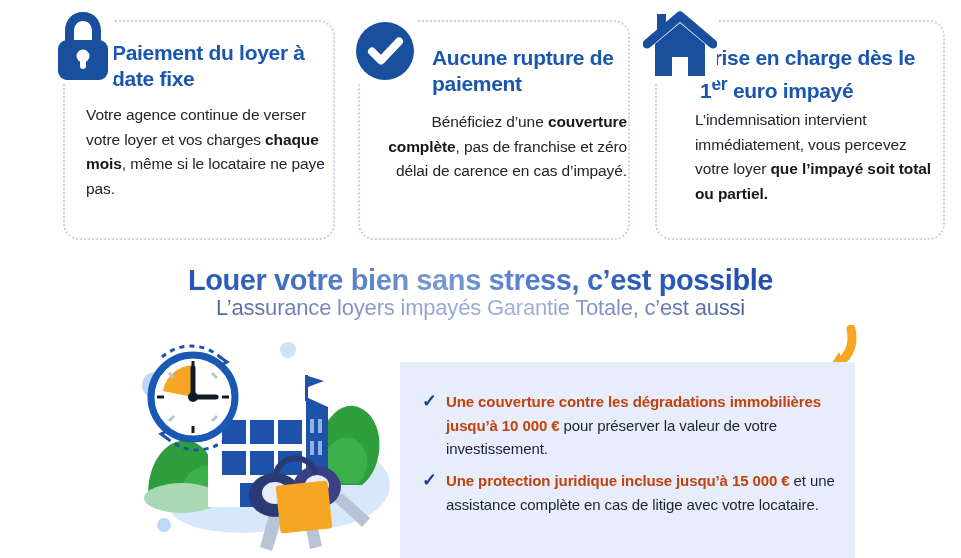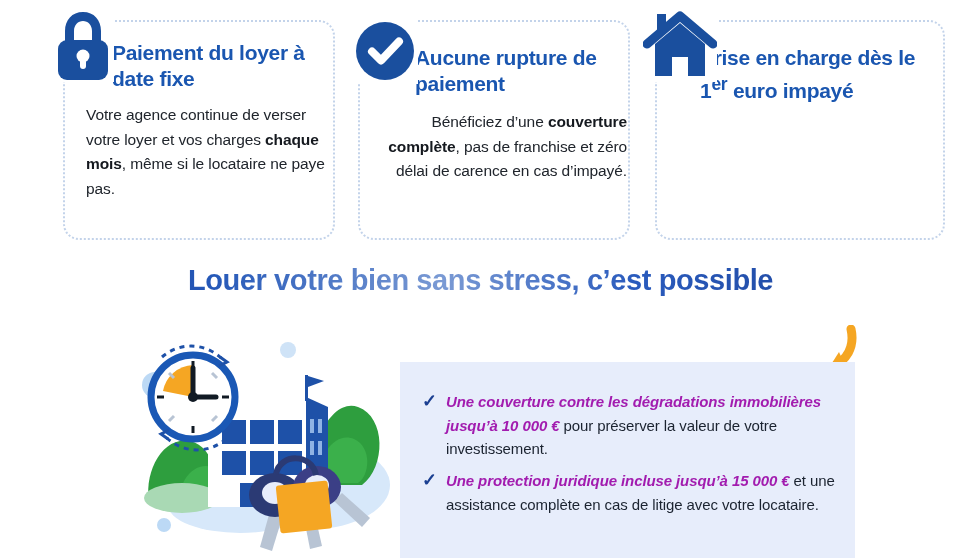--- a/index.html
+++ b/index.html
@@ -34,21 +34,21 @@
   .card-title {
     position: absolute;
     color: #1A56B0;
     font-weight: bold;
     font-size: 21px;
     line-height: 26px;
     letter-spacing: -0.3px;
     z-index: 5;
   }
   .t1 { left: 112px; top: 40px;  width: 225px; }
-  .t2 { left: 415px; top: 45px;  width: 210px; }
+  .t2 { left: 432px; top: 45px;  width: 210px; }
   .t3 { left: 700px; top: 45px;  width: 245px; }
 
   .card-body {
     position: absolute;
     color: #20252c;
     font-size: 15.5px;
     line-height: 24.5px;
     letter-spacing: -0.1px;
     margin-left: 8px;
   }
@@ -100,21 +100,21 @@
   .check {
     flex: 0 0 auto; width: 24px; color: #1b3f91;
     font-size: 18px; line-height: 23px; font-weight: bold;
   }
   .bullet-text {
     color: #1b2330;
     font-size: 15px;
     line-height: 23.5px;
     letter-spacing: -0.1px;
   }
-  .bullet-text b { font-weight: bold; color: #a21caf; font-style: italic; }
+  .bullet-text b { font-weight: bold; color: #c2410c; }
 
   .arrow { position: absolute; left: 795px; top: 325px; width: 70px; height: 65px; }
 </style>
 </head>
 <body>
 
 <div class="page">
 
   <div class="card card-1"></div>
   <div class="card-icon icon-1">
@@ -141,22 +141,24 @@
   <div class="card card-3"></div>
   <div class="card-icon icon-3">
     <svg viewBox="0 0 74 72" width="74" height="72">
       <path d="M4 34 L37 6 L70 34" stroke="#1A4F9E" stroke-width="9" fill="none" stroke-linecap="round" stroke-linejoin="round"></path>
       <path d="M12 34 L37 13 L62 34 L62 66 L12 66 Z" fill="#1A4F9E"></path>
       <rect x="29" y="47" width="16" height="19" fill="#ffffff"></rect>
       <rect x="14" y="4" width="9" height="17" fill="#1A4F9E"></rect>
     </svg>
   </div>
   <div class="card-title t3">Prise en charge dès le 1<sup>er</sup> euro impayé</div>
+  <div class="card-body b3">L’indemnisation intervient immédiatement, vous percevez votre loyer <b>que l’impayé soit total ou partiel.</b></div>
 
   <div class="headline">Louer votre bien sans stress, c’est possible</div>
+  <div class="subheadline">L’assurance loyers impayés Garantie Totale, c’est aussi</div>
 
   <div class="illustration">
     <svg viewBox="0 0 290 223" width="290" height="223">
 
       <ellipse cx="192" cy="150" rx="78" ry="44" fill="#d7e8fa"></ellipse>
       <ellipse cx="120" cy="170" rx="72" ry="28" fill="#d7e8fa"></ellipse>
       <circle cx="35" cy="50" r="13" fill="#bcd9f5"></circle>
       <circle cx="168" cy="15" r="8" fill="#cfe3f7"></circle>
       <circle cx="44" cy="190" r="7" fill="#bcd9f5"></circle>
 

